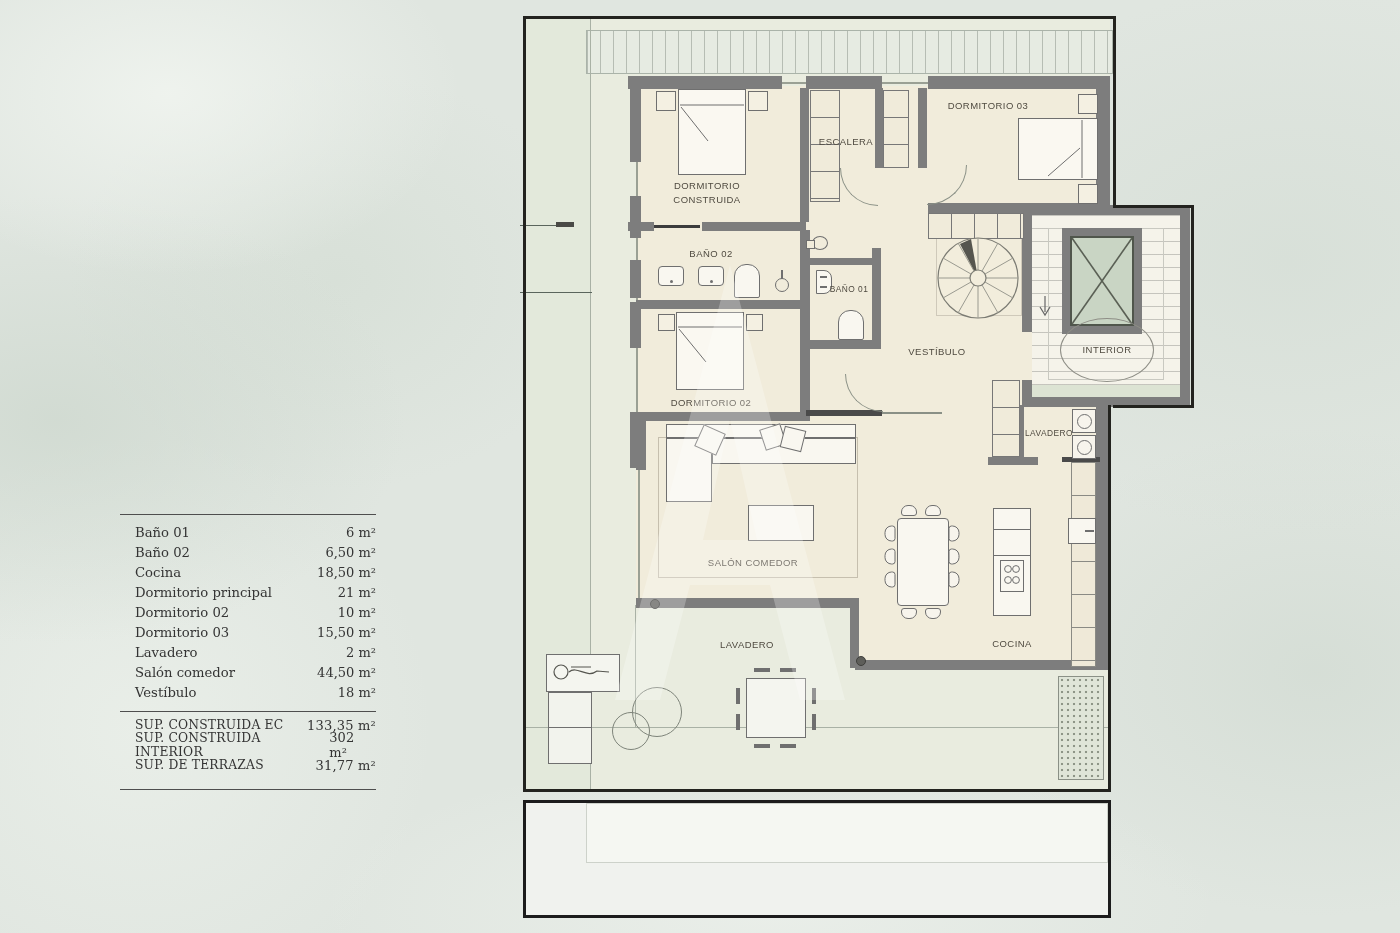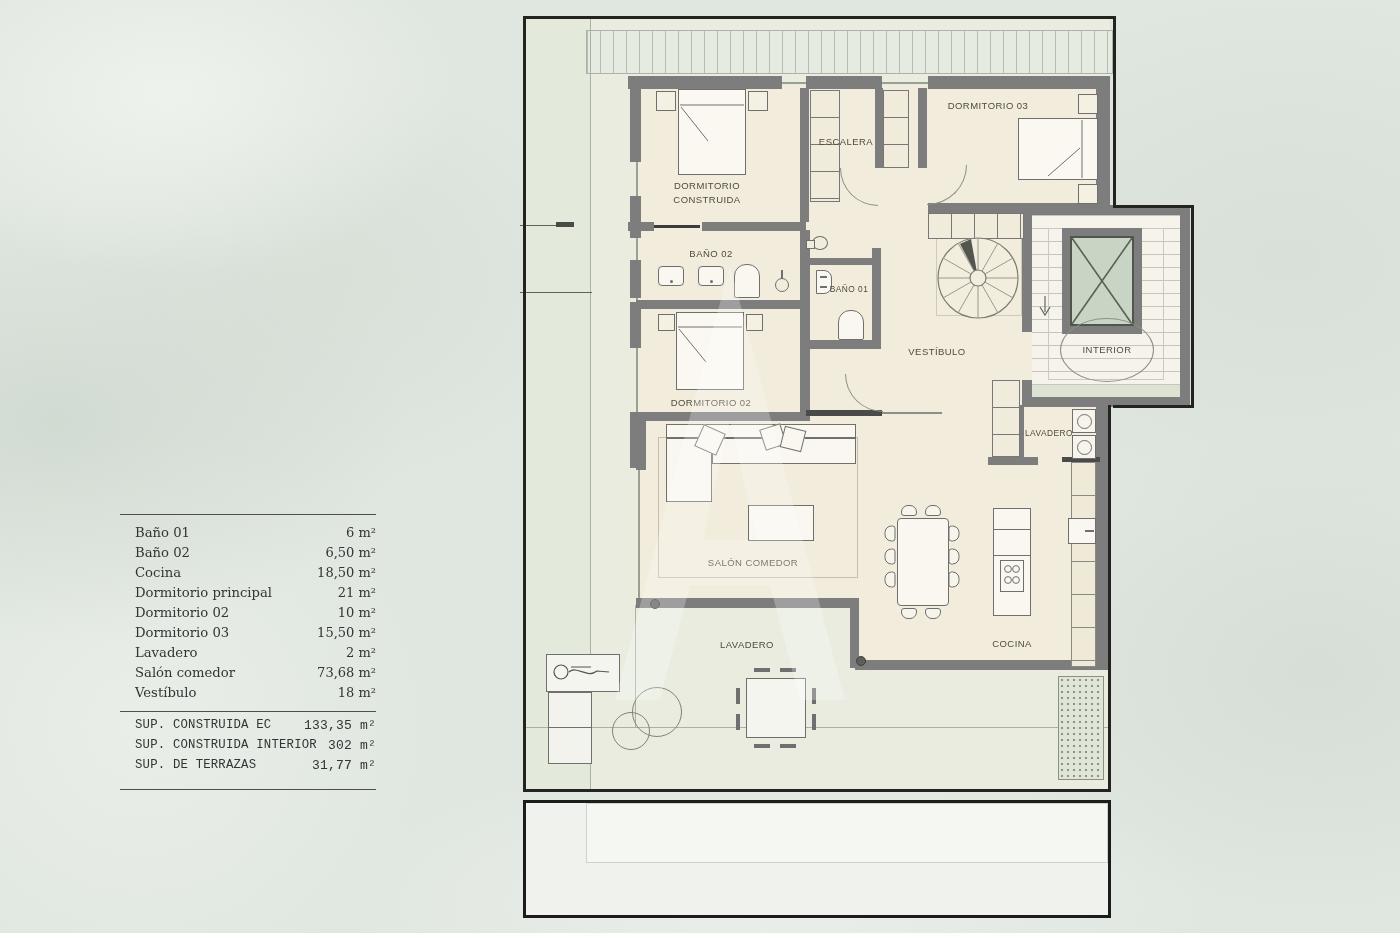--- a/index.html
+++ b/index.html
@@ -13,21 +13,21 @@
       radial-gradient(520px 380px at 92% 28%, rgba(208,218,209,.5), rgba(208,218,209,0) 72%),
       radial-gradient(460px 340px at 94% 72%, rgba(201,212,202,.45), rgba(201,212,202,0) 72%),
       radial-gradient(600px 200px at 55% 97%, rgba(238,242,237,.7), rgba(238,242,237,0) 75%);
   }
   
   .legend{position:absolute;left:120px;top:514px;width:256px;border-top:1.5px solid #4e4e4e;border-bottom:1.5px solid #4e4e4e;
           padding:7px 0 14px 0;font-family:"DejaVu Serif",serif;color:#343434;z-index:9;}
   .lg-row{display:flex;justify-content:space-between;align-items:center;height:20px;font-size:13.2px;padding-left:15px;}
   .lg-row .val{font-size:13px;}
   .lg-div{border-top:1.5px solid #4e4e4e;margin:9px 0 3px 0;}
-  .lg-row.tot{font-size:12.3px;letter-spacing:.2px;font-family:Liberation Mono, monospace;}
+  .lg-row.tot{font-size:12.3px;letter-spacing:.2px;}
   
   .plan{position:absolute;inset:0;}
   .a{position:absolute;}
   .w{position:absolute;background:#7d7d7d;z-index:3;}
   .ln{position:absolute;background:#23231f;z-index:5;}
   .thin{position:absolute;background:#a9b1a5;z-index:2;}
   .fl{position:absolute;z-index:1;}
   .f{position:absolute;border:1.3px solid #6f6f6f;background:#f9f7f0;box-sizing:border-box;z-index:4;}
   .arch{border-radius:12px 12px 2px 2px;}
   .cells{position:absolute;border:1.2px solid #777;background-color:#f0ebda;box-sizing:border-box;z-index:4;}
@@ -87,21 +87,21 @@
     <div class="lg-row">
         <span>Dormitorio 03</span>
         <span class="val">15,50 m²</span>
       </div>
     <div class="lg-row">
         <span>Lavadero</span>
         <span class="val">2 m²</span>
       </div>
     <div class="lg-row">
         <span>Salón comedor</span>
-        <span class="val">73,68 m²</span>
+        <span class="val">44,50 m²</span>
       </div>
     <div class="lg-row">
         <span>Vestíbulo</span>
         <span class="val">18 m²</span>
       </div>
     <div class="lg-div"></div>
     <div class="lg-row tot">
         <span>SUP. CONSTRUIDA EC</span>
         <span class="val">133,35 m²</span>
       </div>

